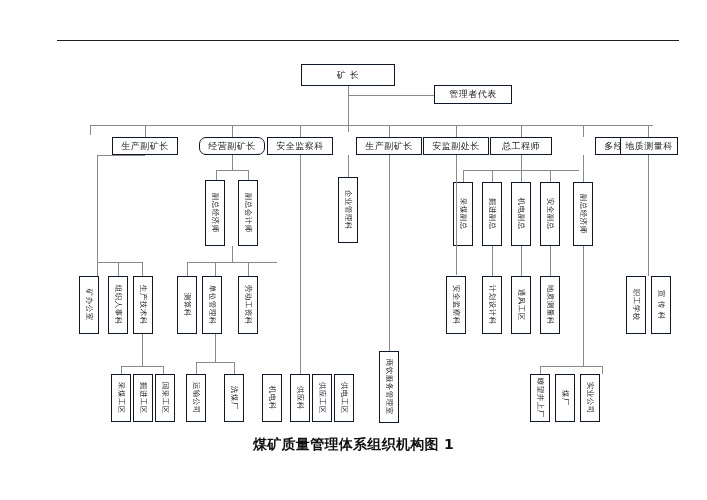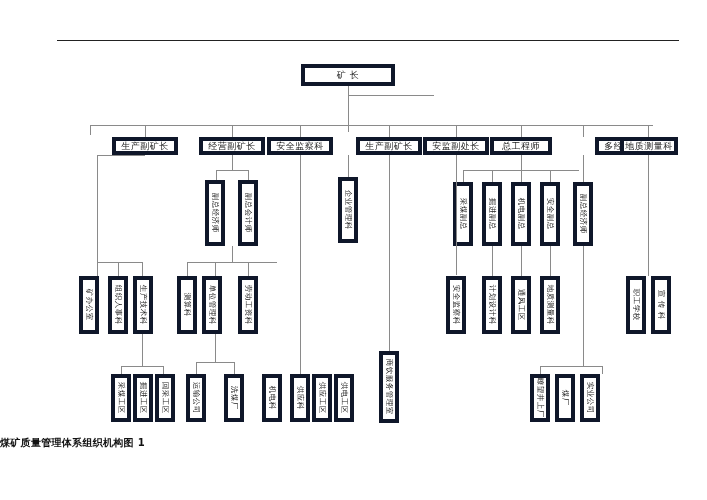--- a/index.html
+++ b/index.html
@@ -34,21 +34,21 @@
   }
   .ln-v {
     position: absolute;
     width: 0;
     border-left: 1px solid #8a8a8a;
   }
   
   .box {
     position: absolute;
     box-sizing: border-box;
-    border: 4px solid #0f172a;
+    border: 1px solid #0f172a;
     background: #ffffff;
     display: flex;
     align-items: center;
     justify-content: center;
     color: #1a1a1a;
     overflow: hidden;
   }
   .box.horiz {
     font-size: 9px;
     letter-spacing: 0.5px;
@@ -70,57 +70,61 @@
   .box.horiz > .lbl {
     display: block;
     white-space: nowrap;
   }
   
   .chart-title {
     position: absolute;
     left: 0;
     top: 436px;
     width: 707px;
-    font-size: 10px;
+    text-align: center;
+    font-size: 14px;
     font-weight: bold;
     color: #111;
     letter-spacing: 0.3px;
   }
 </style>
 </head>
 <body>
 
 <div id="page">
 
   <div class="top-rule"></div>
 
   <div class="box horiz" style="left:301px; top:64px; width:94px; height:22px;">
     <span class="lbl">矿  长</span>
   </div>
 
+  <div class="box horiz" style="left:434px; top:85px; width:78px; height:19px;">
+    <span class="lbl">管理者代表</span>
+  </div>
 
   <div class="ln-v" style="left:348px; top:86px; height:46px;"></div>
   <div class="ln-h" style="left:348px; top:95px; width:86px;"></div>
 
   <div class="ln-h" style="left:90px; top:125px; width:563px;"></div>
 
   <div class="ln-v" style="left:145px; top:125px; height:12px;"></div>
   <div class="ln-v" style="left:232px; top:125px; height:12px;"></div>
   <div class="ln-v" style="left:300px; top:125px; height:12px;"></div>
   <div class="ln-v" style="left:389px; top:125px; height:12px;"></div>
   <div class="ln-v" style="left:456px; top:125px; height:12px;"></div>
   <div class="ln-v" style="left:521px; top:125px; height:12px;"></div>
   <div class="ln-v" style="left:583px; top:125px; height:12px;"></div>
   <div class="ln-v" style="left:648px; top:125px; height:12px;"></div>
   <div class="ln-v" style="left:90px; top:125px; height:10px;"></div>
 
   <div class="box horiz" style="left:112px; top:137px; width:66px; height:18px;justify-content:center;">
     <span class="lbl">生产副矿长</span>
   </div>
-  <div class="box horiz" style="left:199px; top:137px; width:66px; height:18px;">
+  <div class="box horiz" style="left:199px; top:137px; width:66px; height:18px;border-radius:7px;">
     <span class="lbl">经营副矿长</span>
   </div>
   <div class="box horiz" style="left:267px; top:137px; width:66px; height:18px;">
     <span class="lbl">安全监察科</span>
   </div>
   <div class="box horiz" style="left:356px; top:137px; width:66px; height:18px;">
     <span class="lbl">生产副矿长</span>
   </div>
   <div class="box horiz" style="left:423px; top:137px; width:66px; height:18px;">
     <span class="lbl">安监副处长</span>

